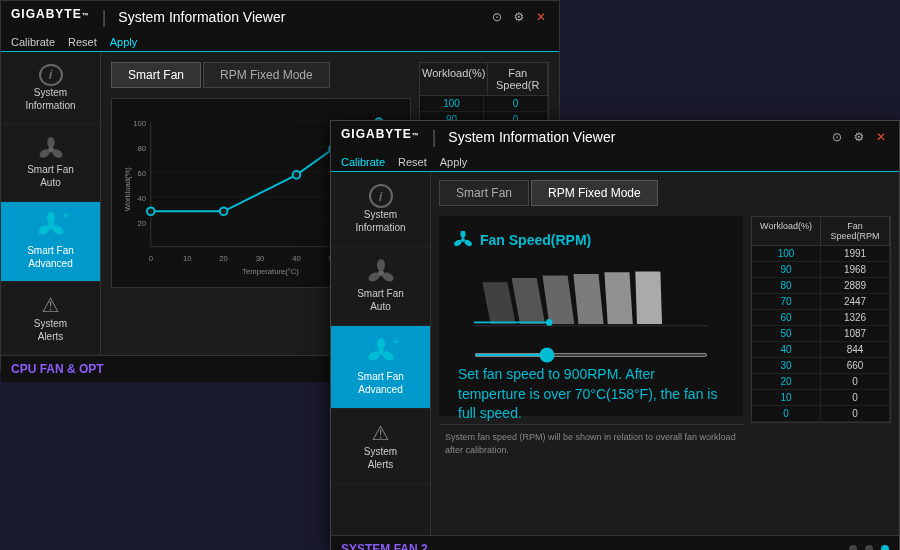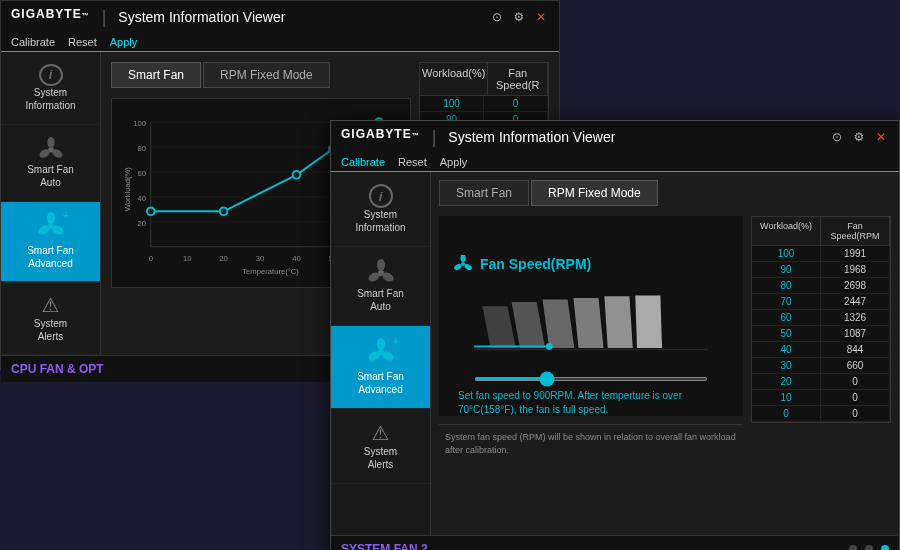--- a/index.html
+++ b/index.html
@@ -215,21 +215,20 @@
       position: relative;
     }
     .fan-speed-title {
       color: #00bcd4;
       font-size: 14px;
       font-weight: bold;
       margin-bottom: 10px;
       display: flex;
       align-items: center;
       gap: 8px;
-      margin-top: 24px;
     }
 
     
     .bottom-bar {
       padding: 6px 10px;
       display: flex;
       align-items: center;
       gap: 8px;
       border-top: 1px solid #333;
       background: #111;
@@ -567,21 +566,21 @@
 
                 <line x1="0" y1="68" x2="90" y2="68" stroke="#00bcd4" stroke-width="2"></line>
                 <circle cx="90" cy="68" r="4" fill="#00bcd4"></circle>
               </svg>
             </div>
 
             <div style="margin:4px 20px;">
               <input type="range" min="0" max="100" value="30" style="width: 100%; accent-color: rgb(0, 188, 212); background: rgb(51, 51, 51); height: 4px;">
             </div>
 
-            <div class="info-note" style="margin:0 4px;font-size:10px;color:#00bcd4;">Set fan speed to 900RPM. After temperture is over 70°C(158°F), the fan is full speed.</div>
+            <div class="info-note" style="margin:0 4px;font-size:14px;color:#00bcd4;">Set fan speed to 900RPM. After temperture is over 70°C(158°F), the fan is full speed.</div>
           </div>
 
           <div class="note-text">
             <span>System fan speed (RPM) will be shown in relation to overall fan workload after calibration.</span>
           </div>
         </div>
 
         <div style="width:140px;">
           <div class="rpm-table">
             <div class="rpm-table-header">
@@ -591,21 +590,21 @@
             <div class="rpm-row">
               <div class="rpm-cell">100</div>
               <div class="rpm-cell normal">1991</div>
             </div>
             <div class="rpm-row">
               <div class="rpm-cell">90</div>
               <div class="rpm-cell normal">1968</div>
             </div>
             <div class="rpm-row">
               <div class="rpm-cell">80</div>
-              <div class="rpm-cell normal">2698</div>
+              <div class="rpm-cell normal">2889</div>
             </div>
             <div class="rpm-row">
               <div class="rpm-cell">70</div>
               <div class="rpm-cell normal">2447</div>
             </div>
             <div class="rpm-row">
               <div class="rpm-cell">60</div>
               <div class="rpm-cell normal">1326</div>
             </div>
             <div class="rpm-row">

